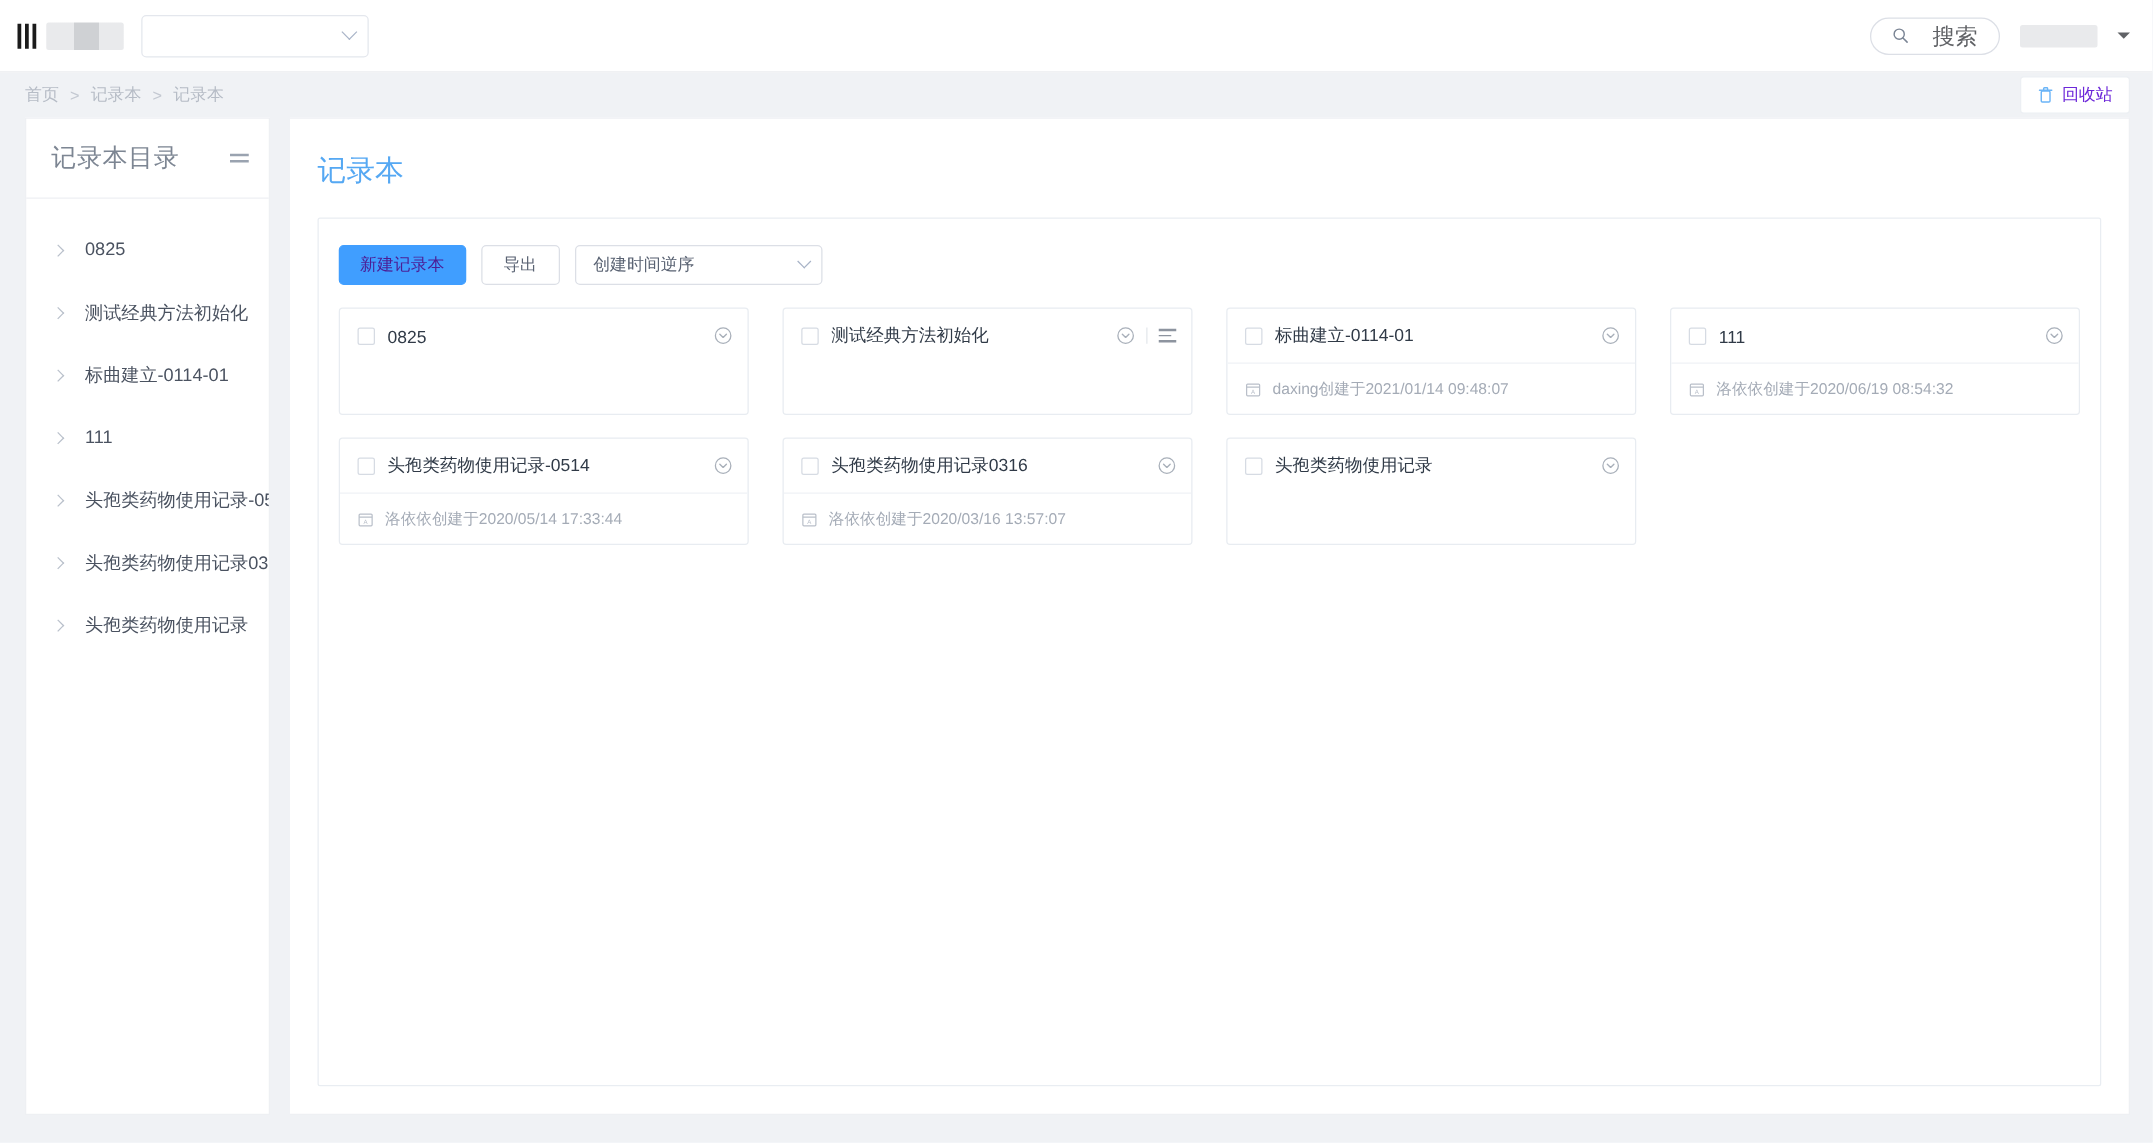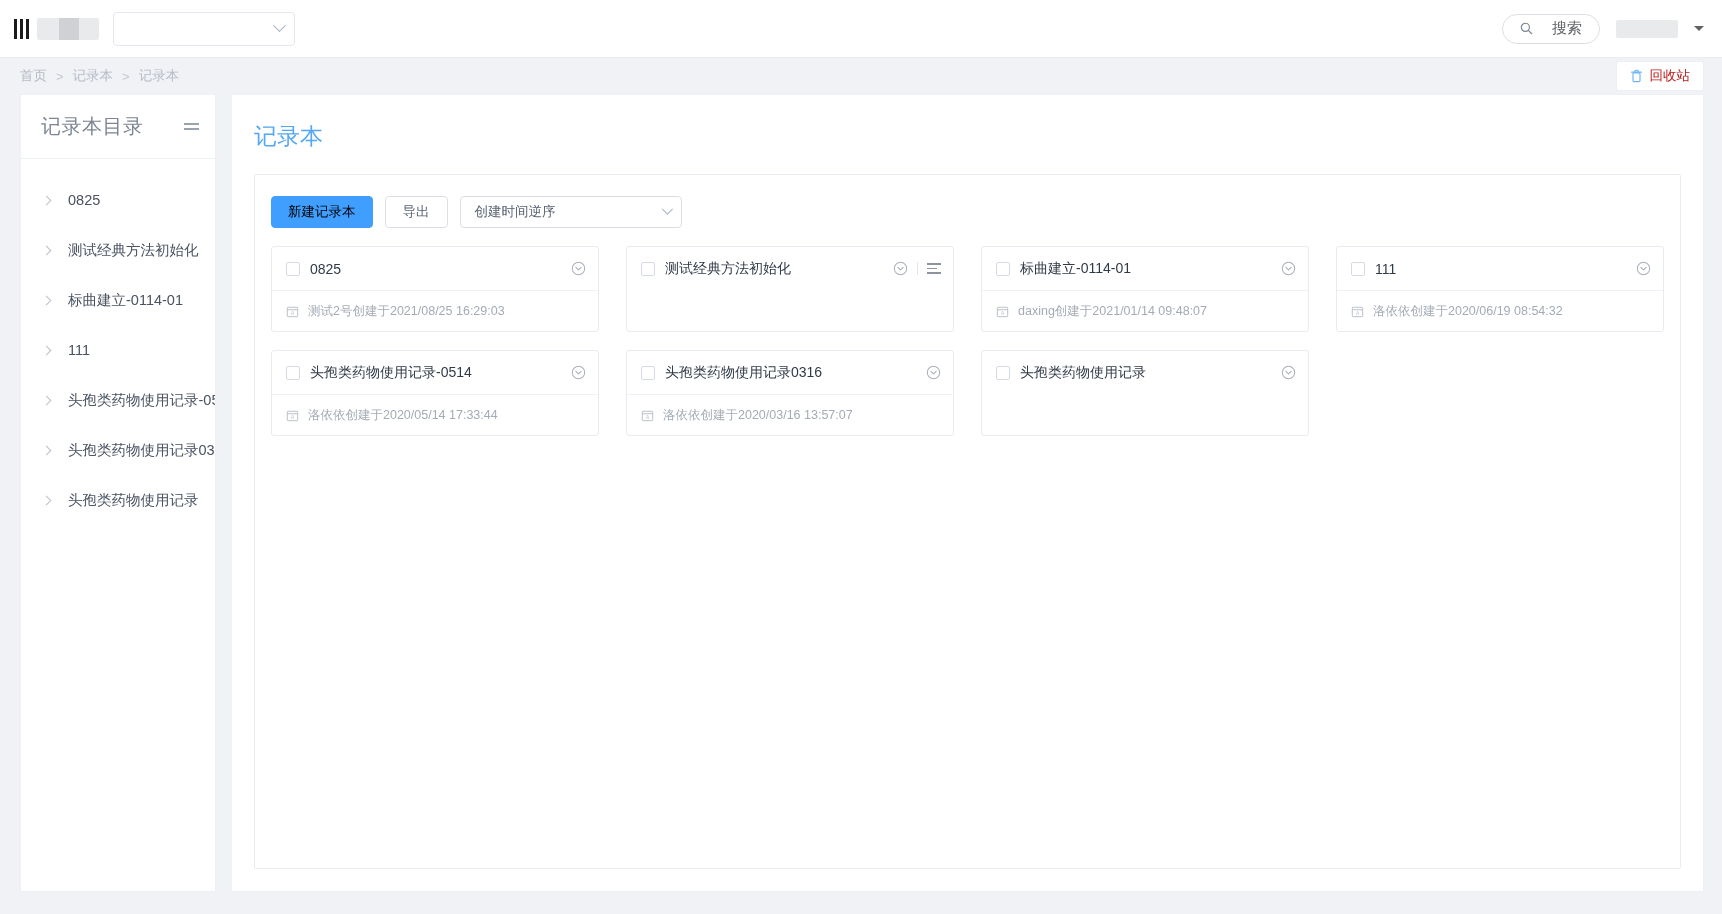--- a/index.html
+++ b/index.html
@@ -41,21 +41,21 @@
     border-right: 1.6px solid #a8b3c7; border-bottom: 1.6px solid #a8b3c7;
     transform: rotate(45deg) translate(-2px,-2px);
   }
   .topbar-right {
     margin-left: auto; display: flex; align-items: center; gap: 16px;
   }
   .search-pill {
     height: 30px; padding: 0 17px;
     border: 1px solid #dcdfe6; border-radius: 15px;
     display: flex; align-items: center; gap: 19px;
-    color: #606266; font-size: 15px;
+    color: #606266; font-size: 18px;
     background: #fff; cursor: pointer;
   }
   .search-pill svg { display:block; }
   .user-redacted {
     width: 62px; height: 18px; background: #e9eaec; border-radius: 2px;
   }
   .caret-small {
     width: 0; height: 0;
     border-left: 5px solid transparent; border-right: 5px solid transparent;
     border-top: 5px solid #606266;
@@ -69,21 +69,21 @@
     padding: 0 18px 0 20px;
     justify-content: center;
   }
   .crumb { font-size: 13.5px; color: #b6bcc6; }
   .crumb-sep { font-size: 13px; color: #c3c8d1; margin: 0 9px; }
   .recycle-btn {
     margin-left: auto;
     height: 30px; padding: 0 13px;
     background: #fff; border: 1px solid #eceff3; border-radius: 3px;
     display: flex; align-items: center; gap: 7px;
-    font-size: 13.5px; color: #b91c1c; cursor: pointer;
+    font-size: 13.5px; color: #6d28d9; cursor: pointer;
   }
 
   
   .body-wrap {
     display: flex;
     height: calc(914px - 58px - 40px);
     padding: 0 18px 18px 20px;
     gap: 16px;
   }
 
@@ -138,29 +138,29 @@
     border: 1px solid #e9edf2;
     border-radius: 2px;
     background: #fff;
     padding: 16px;
     display: flex; flex-direction: column;
   }
   .toolbar { display: flex; align-items: center; gap: 12px; margin: 5px 0 18px 0; }
   .btn-primary {
     height: 32px; padding: 0 16px;
     background: #409eff; border: 1px solid #409eff; border-radius: 4px;
-    color: #000000; font-size: 13.5px; cursor: pointer;
+    color: #4c1d95; font-size: 13.5px; cursor: pointer;
   }
   .btn-default {
     height: 32px; padding: 0 17px;
     background: #fff; border: 1px solid #dcdfe6; border-radius: 4px;
     color: #5a6373; font-size: 13.5px; cursor: pointer;
   }
   .sort-select {
-    width: 222px; height: 32px;
+    width: 198px; height: 32px;
     border: 1px solid #dcdfe6; border-radius: 4px;
     background: #fff;
     display: flex; align-items: center;
     padding: 0 11px 0 14px;
     font-size: 13.5px; color: #5a6373;
     cursor: pointer;
   }
   .sort-select .chev-down { margin-left: auto; transform: rotate(45deg) translate(-1px,-3px); width:8px;height:8px;border-width:1.5px; }
 
   
@@ -319,28 +319,20 @@
           <div class="nb-head">
             <span class="cb"></span>
             <span class="nb-name">0825</span>
             <span class="nb-actions">
               <svg class="icon-circle-chev" width="15" height="15" viewBox="0 0 16 16">
                 <circle cx="8" cy="8" r="6.6" fill="none" stroke="#a9b0ba" stroke-width="1.1"></circle>
                 <path d="M5.2 6.8 L8 9.5 L10.8 6.8" fill="none" stroke="#a9b0ba" stroke-width="1.2" stroke-linecap="round" stroke-linejoin="round"></path>
               </svg>
             </span>
           </div>
-          <div class="nb-foot">
-            <svg width="13" height="13" viewBox="0 0 16 16">
-              <rect x="1.6" y="2.8" width="12.8" height="11.6" rx="1" fill="none" stroke="#b9bfc9" stroke-width="1.2"></rect>
-              <line x1="1.6" y1="5.8" x2="14.4" y2="5.8" stroke="#b9bfc9" stroke-width="1.2"></line>
-              <text x="8" y="12.4" font-size="6" fill="#b9bfc9" text-anchor="middle" font-family="Liberation Sans, sans-serif">A</text>
-            </svg>
-            <span class="nb-meta">测试2号创建于2021/08/25 16:29:03</span>
-          </div>
         </div>
 
         <div class="nb-card">
           <div class="nb-head">
             <span class="cb"></span>
             <span class="nb-name">测试经典方法初始化</span>
             <span class="nb-actions">
               <svg class="icon-circle-chev" width="15" height="15" viewBox="0 0 16 16">
                 <circle cx="8" cy="8" r="6.6" fill="none" stroke="#a9b0ba" stroke-width="1.1"></circle>
                 <path d="M5.2 6.8 L8 9.5 L10.8 6.8" fill="none" stroke="#a9b0ba" stroke-width="1.2" stroke-linecap="round" stroke-linejoin="round"></path>

